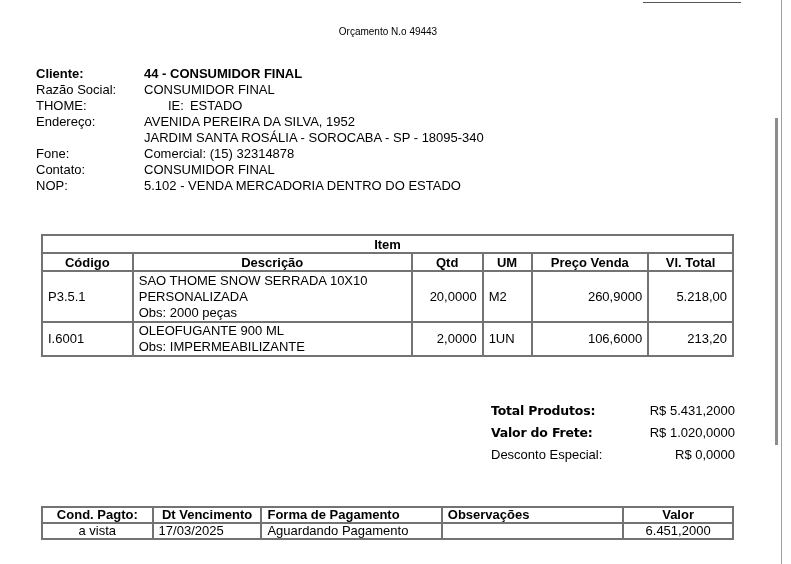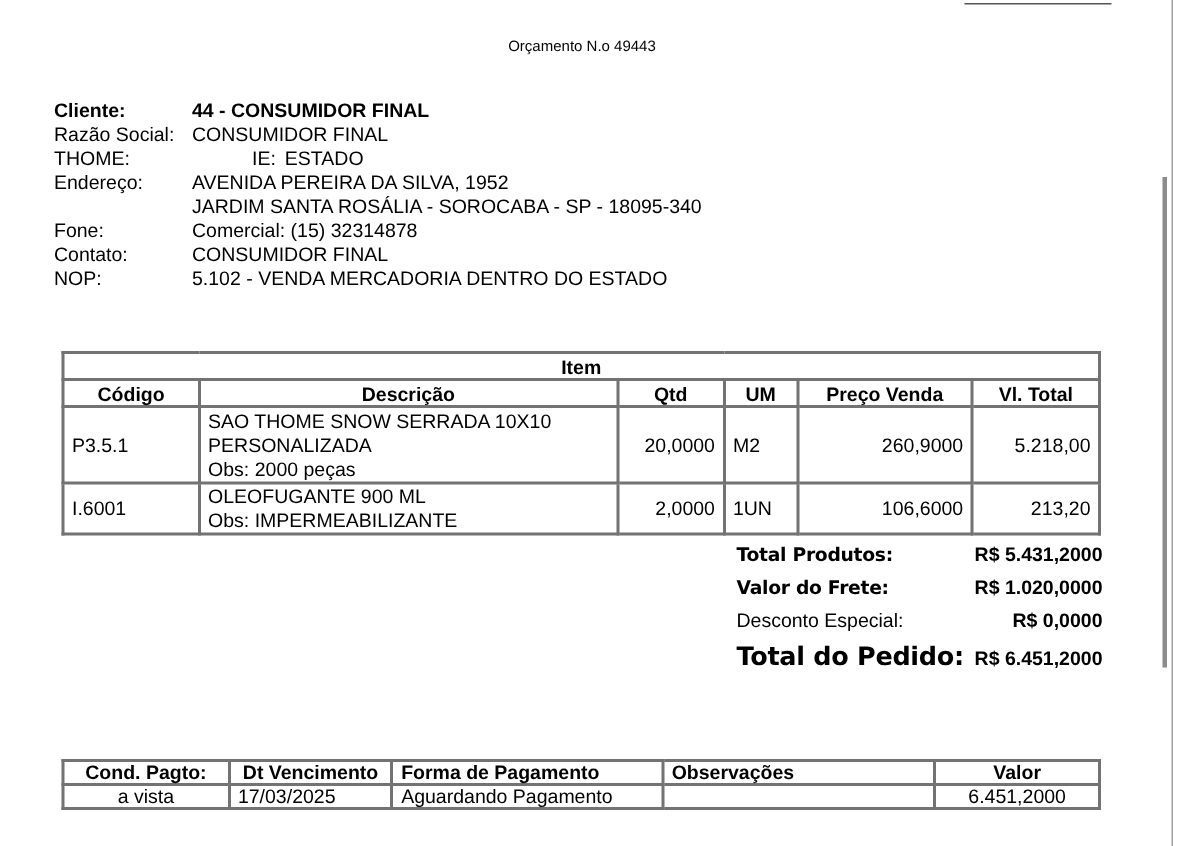--- a/index.html
+++ b/index.html
@@ -17,38 +17,38 @@
   .scroll-thumb { position: absolute; left: 775px; top: 118px; width: 3px; height: 327px; background: #8c8c8c; }
 
   .title {
     position: absolute; left: 0; width: 776px; top: 26px; text-align: center;
     font-weight: normal; font-size: 10px;
   }
 
   .client { position: absolute; left: 36px; top: 66px; }
   .client .row { display: flex; height: 16px; line-height: 16px; font-size: 13px; }
   .client .lbl { width: 92px; }
-  .client .val { white-space: nowrap; }
+  .client .val { white-space: nowrap; margin-left: 16px; }
   .client .bold { font-weight: bold; }
   .client .ie { margin-left: 40px; }
 
   table { border-collapse: collapse; font-size: 13px; }
   table td, table th { border: 2px solid #737373; padding: 0 5px; }
   .items { position: absolute; left: 41px; top: 234px; width: 693px; }
   .items th { font-weight: bold; height: 16px; line-height: 15px; }
   .items .caption-row th { text-align: center; }
   .items td { line-height: 16px; vertical-align: middle; }
   .items .num { text-align: right; }
   .items .ctr { text-align: center; }
 
-  .totals { position: absolute; left: 491px; top: 362px; width: 244px; }
+  .totals { position: absolute; left: 491px; top: 403px; width: 244px; }
   .totals .trow { display: flex; justify-content: space-between; align-items: baseline; }
   .totals .lbl-heavy { font-family: "DejaVu Sans", sans-serif; font-weight: bold; font-size: 12.5px; letter-spacing: -0.2px; }
   .totals .lbl-reg { font-size: 13px; }
-  .totals .val { font-weight: bold; font-size: 13px; }
+  .totals .val { font-weight: normal; font-size: 13px; }
   .totals .big { font-family: "DejaVu Sans", sans-serif; font-weight: bold; font-size: 17px; letter-spacing: -0.2px; }
 
   .pay { position: absolute; left: 41px; top: 506px; width: 693px; }
   .pay th, .pay td { height: 14px; line-height: 14px; }
   .pay th { font-weight: bold; }
   .pay .ctr { text-align: center; }
   .pay .left { text-align: left; }
 </style>
 </head>
 <body>
@@ -148,24 +148,20 @@
     <span class="val">R$ 5.431,2000</span>
   </div>
   <div class="trow" style="height:22px">
     <span class="lbl-heavy">Valor do Frete:</span>
     <span class="val">R$ 1.020,0000</span>
   </div>
   <div class="trow" style="height:22px">
     <span class="lbl-reg">Desconto Especial:</span>
     <span class="val">R$ 0,0000</span>
   </div>
-  <div class="trow" style="height:26px">
-    <span class="big">Total do Pedido:</span>
-    <span class="val">R$ 6.451,2000</span>
-  </div>
 </div>
 
 <table class="pay">
   <colgroup>
     <col style="width:111px">
       <col style="width:109px">
       <col style="width:181px">
       <col style="width:182px">
       <col style="width:110px">
   </colgroup>

